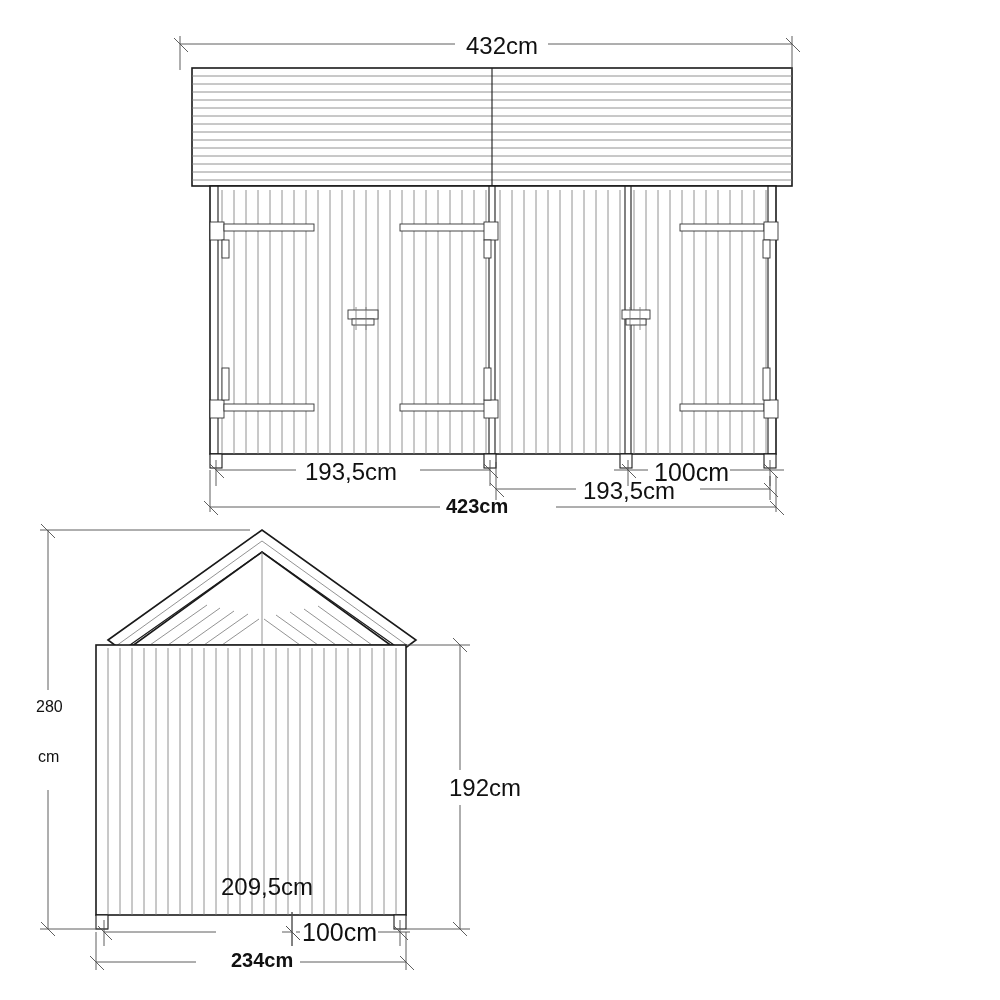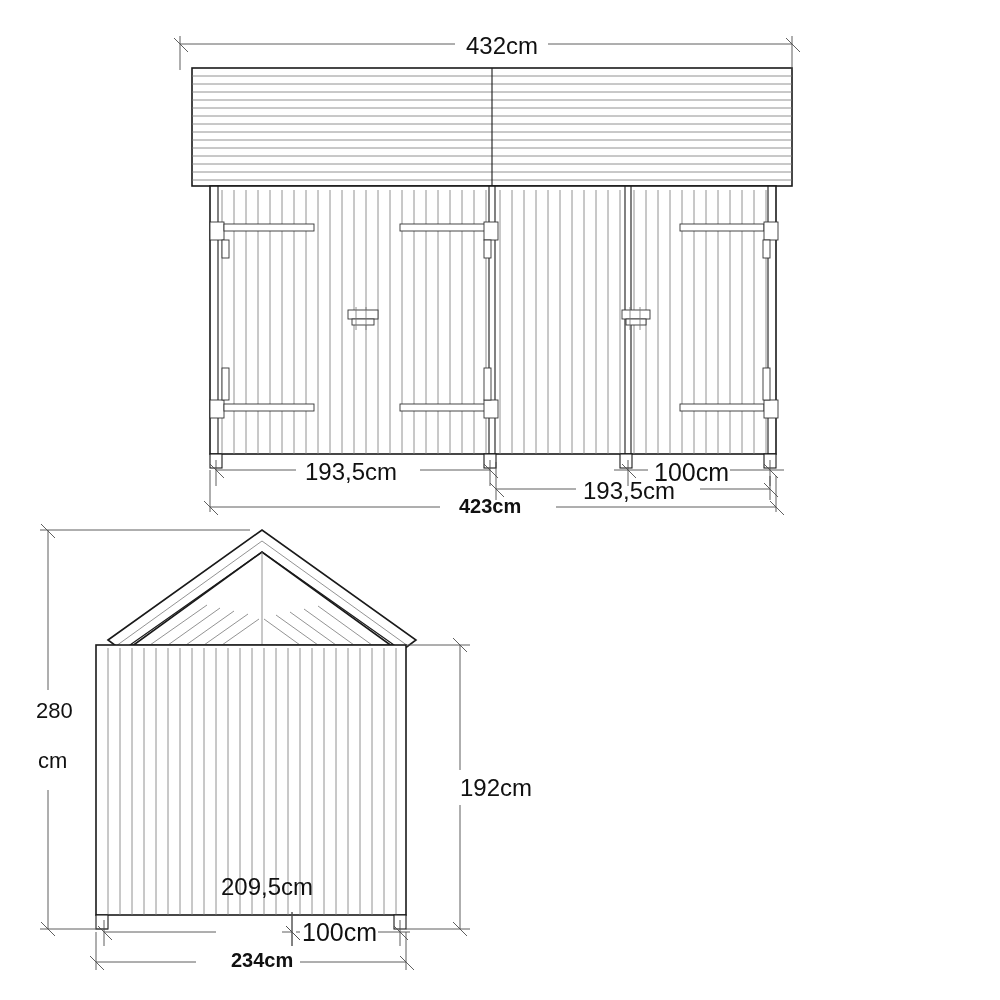--- a/index.html
+++ b/index.html
@@ -23,21 +23,21 @@
   .dimlabel {
     position: absolute;
     color: #111111;
     font-family: "Liberation Sans", sans-serif;
     white-space: pre;
     line-height: 1.05;
   }
   .dim-normal { font-size: 24px; font-weight: normal; }
   .dim-bold   { font-size: 20px; font-weight: bold; }
   .dim-italic { font-size: 25px; }
-  .dim-two    { font-size: 22px; text-align: center; }
+  .dim-two    { font-size: 16px; text-align: center; }
 </style>
 </head>
 <body>
 
 <svg id="canvas" viewBox="0 0 1000 1000">
   <defs>
     <style>
       .ln  { stroke:#1a1a1a; stroke-width:1.1; fill:none; }
       .lnT { stroke:#1a1a1a; stroke-width:1.6; fill:none; }
       .thin{ stroke:#777777; stroke-width:0.8; fill:none; }
@@ -315,24 +315,24 @@
 </svg>
 
 <div class="dimlabel dim-normal" style="left:466px; top:33px;">432cm</div>
 
 <div class="dimlabel dim-normal" style="left:305px; top:459px;">193,5cm</div>
 
 <div class="dimlabel dim-italic" style="left:654px; top:459px;">100cm</div>
 
 <div class="dimlabel dim-normal" style="left:583px; top:478px;">193,5cm</div>
 
-<div class="dimlabel dim-bold" style="left:459px; top:496px;">423cm</div>
+<div class="dimlabel dim-bold" style="left:446px; top:496px;">423cm</div>
 
 <div class="dimlabel dim-two" style="left:36px; top:699px;">280</div>
 <div class="dimlabel dim-two" style="left:38px; top:729px;margin-top:20px;">cm</div>
 
-<div class="dimlabel dim-normal" style="left:460px; top:775px;">192cm</div>
+<div class="dimlabel dim-normal" style="left:449px; top:775px;">192cm</div>
 
 <div class="dimlabel dim-normal" style="left:221px; top:874px;">209,5cm</div>
 
 <div class="dimlabel dim-italic" style="left:302px; top:919px;">100cm</div>
 
 <div class="dimlabel dim-bold" style="left:231px; top:950px;">234cm</div>
 
 </body></html>

